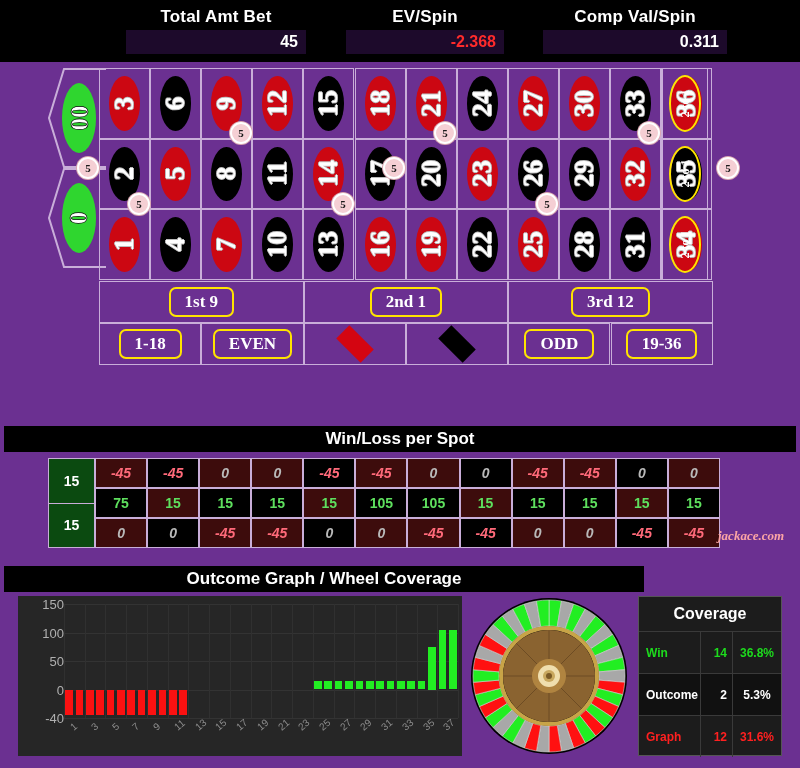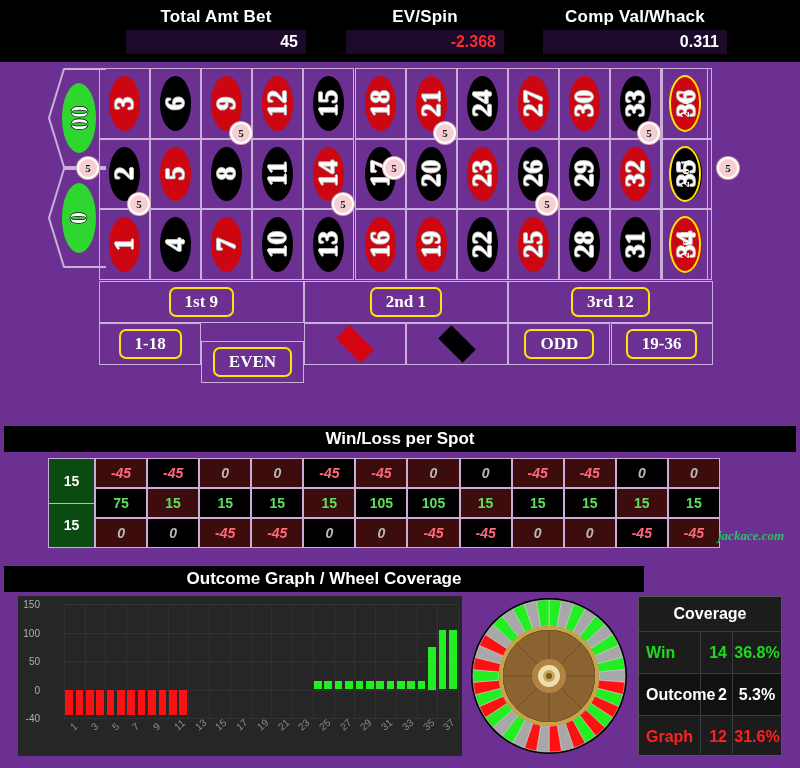--- a/index.html
+++ b/index.html
@@ -85,44 +85,44 @@
   .wlgrid{flex:1;display:flex;flex-direction:column;}
   .wlrow{flex:1;display:flex;}
   .wlcell{flex:1;display:flex;align-items:center;justify-content:center;
           font-size:14px;font-weight:bold;font-style:italic;
           border:1px solid #c9aed9;box-sizing:border-box;}
   .wlcell.bgred{background:#3d0c0c;}
   .wlcell.bgblk{background:#000;}
   .wlcell.pos{color:#5ee05e;font-style:normal;}
   .wlcell.neg{color:#ff6a7a;}
   .wlcell.zero{color:#b9b9b9;}
-  .watermark{position:absolute;left:718px;top:528px;color:#22c55e;font-size:13px;
+  .watermark{position:absolute;left:718px;top:528px;color:#fca5a5;font-size:13px;
              font-style:italic;font-weight:bold;font-family:"Liberation Serif",serif;}
 
   
   .ogpanel{position:absolute;left:4px;top:566px;width:792px;height:196px;}
   .ogtitle{position:absolute;left:0;top:0;width:640px;}
   .plot{position:absolute;left:14px;top:30px;width:444px;height:160px;background:#262626;}
   .plotinner{position:absolute;left:46px;top:8px;right:4px;bottom:38px;}
   .gridline{position:absolute;left:0;right:0;height:1px;background:#333;}
   .vline{position:absolute;top:0;bottom:0;width:1px;background:#303030;}
-  .ytick{position:absolute;right:100%;margin-right:24px;color:#b0b0b0;font-size:10px;
+  .ytick{position:absolute;right:100%;margin-right:0;color:#b0b0b0;font-size:13px;
          transform:translateY(-50%);white-space:nowrap;}
   .bar{position:absolute;width:9px;}
   .bar.up{background:#22ee22;}
   .bar.down{background:#fb1111;}
   .xtick{position:absolute;top:100%;margin-top:6px;color:#8d8d8d;font-size:10px;
          transform:rotate(-40deg);transform-origin:left top;white-space:nowrap;}
 
   .wheelbox{position:absolute;left:462px;top:30px;width:166px;height:160px;}
   .covbox{position:absolute;left:634px;top:30px;width:144px;height:160px;background:#1c1c1c;
           border:1px solid #555;box-sizing:border-box;}
   .covhead{height:34px;line-height:34px;text-align:center;color:#fff;font-size:16px;font-weight:bold;}
   .covrow{display:flex;height:41px;border-top:1px solid #3a3a3a;}
-  .covrow > div{display:flex;align-items:center;font-size:16px;font-weight:bold;
+  .covrow > div{display:flex;align-items:center;font-size:12px;font-weight:bold;
                 border-right:1px solid #3a3a3a;box-sizing:border-box;}
   .covrow > div:last-child{border-right:none;}
   .cv-lbl{width:62px;padding-left:7px;}
   .cv-cnt{width:32px;justify-content:flex-end;padding-right:5px;}
   .cv-pct{flex:1;justify-content:center;}
   .r-win{color:#1ddb1d;}
   .r-jack{color:#fff;background:#111;}
   .r-whack{color:#ff2020;}
 </style>
 </head>
@@ -133,21 +133,21 @@
   <div class="statsbar">
     <div class="stat s1">
       <div class="lbl">Total Amt Bet</div>
       <div class="valbox">45</div>
     </div>
     <div class="stat s2">
       <div class="lbl">EV/Spin</div>
       <div class="valbox">-2.368</div>
     </div>
     <div class="stat s3">
-      <div class="lbl">Comp Val/Whack</div>
+      <div class="lbl">Comp Val/Spin</div>
       <div class="valbox">0.311</div>
     </div>
   </div>
 
   <div class="felt">
     <div class="zeroes">
       <div class="zcell z00">
         <svg width="58" height="100" viewBox="0 0 58 100">
           <path d="M58,1 L16,1 L1,50 L16,99 L58,99" fill="none" stroke="#c9aed9" stroke-width="2"></path>
         </svg>
@@ -373,21 +373,21 @@
           <span class="pill">2nd 1</span>
         </div>
         <div class="dcell" style="left: 409.2px;">
           <span class="pill">3rd 12</span>
         </div>
       </div>
     <div class="outside" id="outside">
         <div class="ocell" style="left: 0px;">
           <span class="pill">1-18</span>
         </div>
-        <div class="ocell" style="left: 102.3px; margin-top: 18px;">
+        <div class="ocell" style="left: 102.3px;">
           <span class="pill">EVEN</span>
         </div>
         <div class="ocell" style="left: 204.6px;">
           <div class="diamond red"></div>
         </div>
         <div class="ocell" style="left: 306.9px;">
           <div class="diamond black"></div>
         </div>
         <div class="ocell" style="left: 409.2px;">
           <span class="pill">ODD</span>

